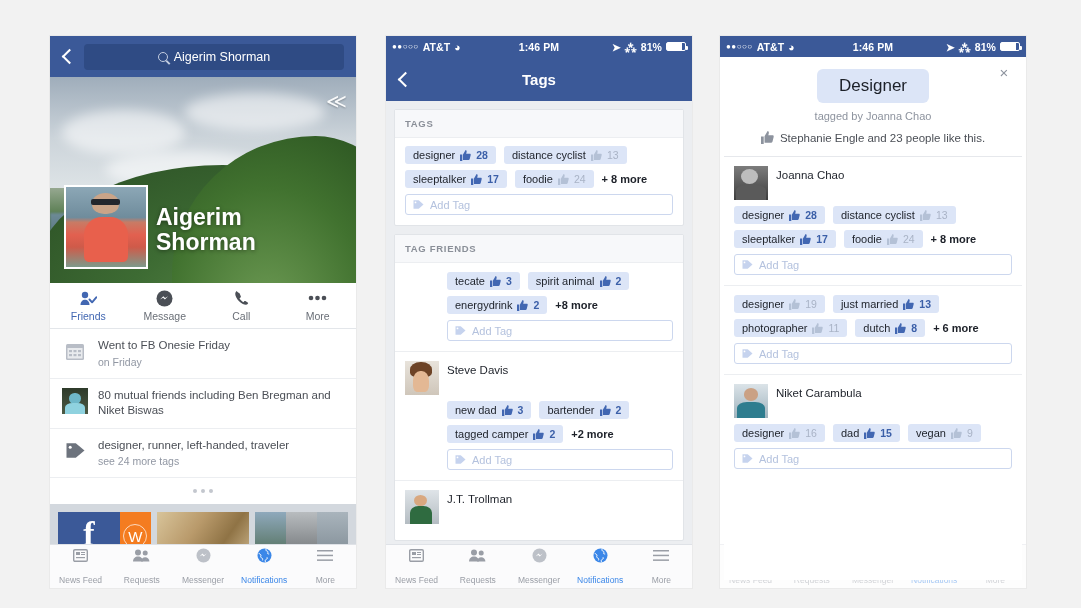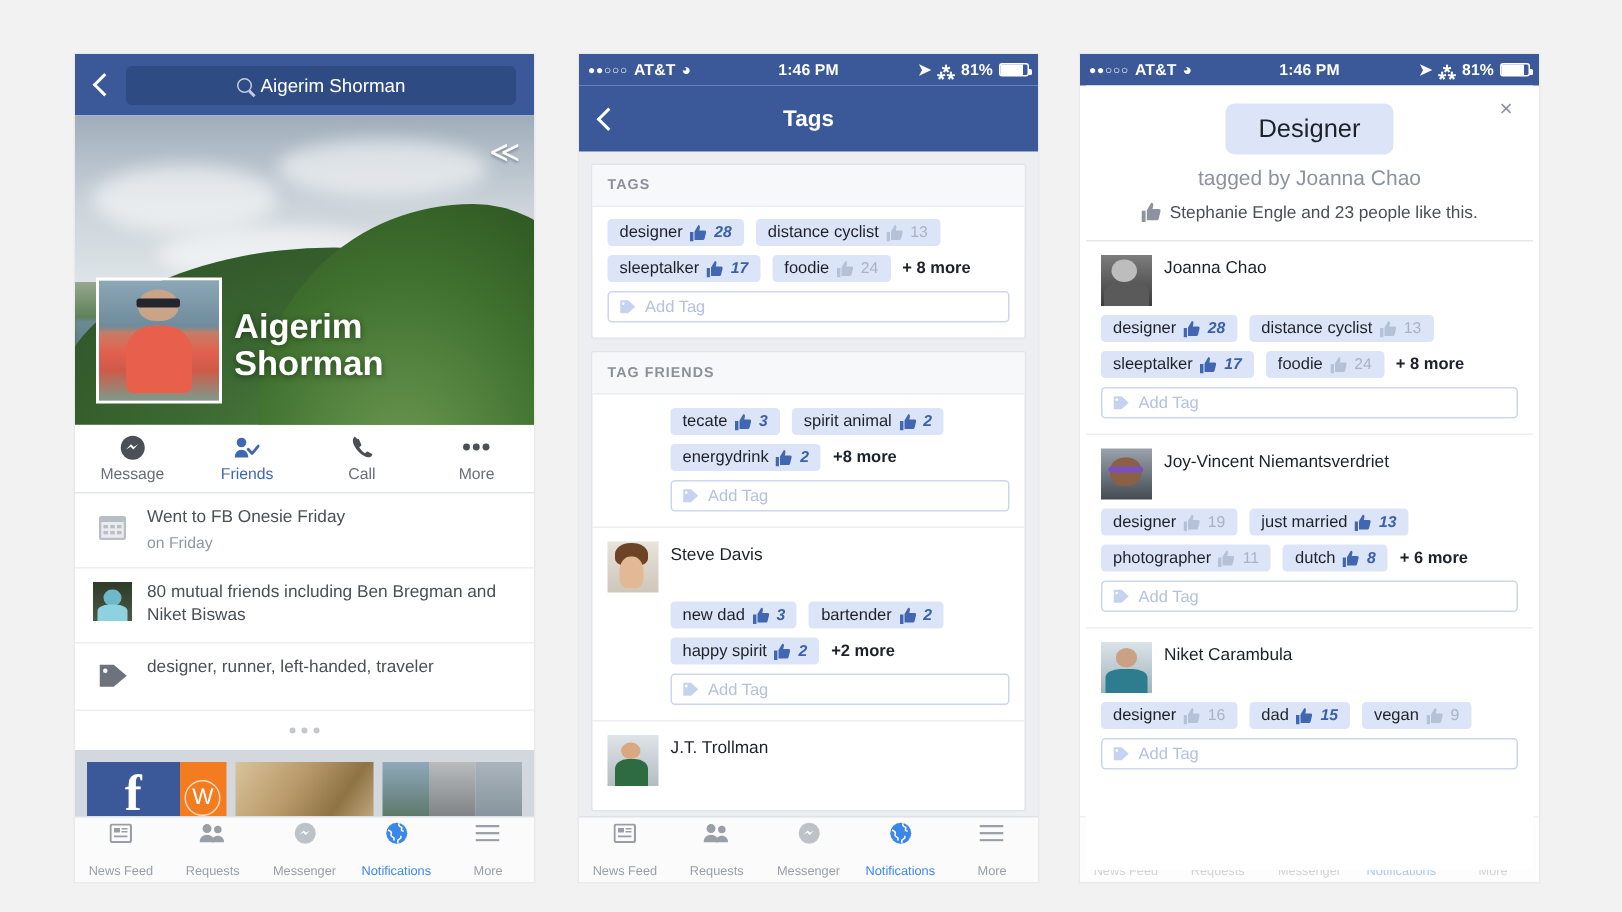--- a/index.html
+++ b/index.html
@@ -152,21 +152,21 @@
     padding:8px 10px; border-bottom:1px solid #eceef1; background:#f7f8fa; }
   .card-body { padding:8px 10px 10px 10px; }
 
   .pillrow { display:flex; flex-wrap:wrap; align-items:center; gap:6px 8px; margin-bottom:6px; }
   .pill {
     background:#dce5f7; border-radius:3px; padding:3px 8px;
     display:inline-flex; align-items:center; gap:5px;
     font-size:11px; color:#1d2129; cursor:pointer; white-space:nowrap;
   }
   .pill .cnt { font-size:10.5px; font-weight:bold; }
-  .pill.liked .cnt { color:#3b5fa8;font-style:italic; }
+  .pill.liked .cnt { color:#3b5fa8; }
   .pill.unliked .cnt { color:#a9b3c6; font-weight:normal; }
   .thumbsup { width:11px; height:11px; flex:0 0 auto; }
   .thumbsup svg { display:block; }
   .more-link { font-size:11px; font-weight:bold; color:#1d2129; cursor:pointer; white-space:nowrap; }
 
   .addtag {
     border:1px solid #ccd7ee; border-radius:3px; height:21px;
     display:flex; align-items:center; gap:6px; padding:0 7px;
     font-size:11px; color:#b4c2de; cursor:text; background:#fff;
   }
@@ -201,21 +201,21 @@
   
   .modal-sheet { position:absolute; top:21px; left:0; right:0; bottom:0; background:#fff; }
   .modal-top { padding:12px 12px 12px 12px; border-bottom:1px solid #e6e8ec; position:relative; text-align:center; }
   .close-x { position:absolute; right:10px; top:8px; width:16px; height:16px; cursor:pointer;
     color:#8d939e; font-size:15px; line-height:16px; }
   .tagpill-big {
     display:inline-flex; align-items:center; justify-content:center;
     background:#dce5f7; border-radius:6px; padding:7px 22px;
     font-size:17px; color:#1d2129;
   }
-  .tagged-by { font-size:14px; color:#8d939e; margin-top:7px; }
+  .tagged-by { font-size:11px; color:#8d939e; margin-top:7px; }
   .likes-line { font-size:11.5px; color:#4b4f56; margin-top:9px;
     display:flex; align-items:center; justify-content:center; gap:6px; }
   .modal-list { overflow:hidden; height: calc(552px - 21px - 126px); }
   .faded-tabbar { opacity:.45; }
 </style>
 </head>
 <body>
 
 <div class="stage">
 
@@ -243,38 +243,38 @@
         <span class="pp-shades"></span>
         <span class="pp-body"></span>
       </div>
       <div class="cover-name">
         <div>Aigerim</div>
         <div>Shorman</div>
       </div>
     </div>
 
     <div class="actionrow">
-      <div class="action">
-        <span class="ic">
-          <svg width="17" height="17" viewBox="0 0 17 17">
-              <circle cx="8.5" cy="8.5" r="8" fill="#4b4f56"></circle>
-              <path d="M4 9.6l3.3-3.4 1.8 1.8 3-1.8-3.2 3.4-1.8-1.8z" fill="#fff"></path>
-            </svg>
-        </span>
-        <span class="lbl">Message</span>
-      </div>
       <div class="action active">
         <span class="ic">
           <svg width="17" height="15" viewBox="0 0 17 15">
               <circle cx="5" cy="4" r="3.2" fill="#4267b2"></circle>
               <path d="M0.5 14c0-3.2 2-5.2 4.5-5.2S9.5 10.8 9.5 14z" fill="#4267b2"></path>
               <path d="M9.5 8.5l2.6 2.8 4.2-5" stroke="#4267b2" stroke-width="1.9" fill="none" stroke-linecap="round" stroke-linejoin="round"></path>
             </svg>
         </span>
         <span class="lbl">Friends</span>
+      </div>
+      <div class="action">
+        <span class="ic">
+          <svg width="17" height="17" viewBox="0 0 17 17">
+              <circle cx="8.5" cy="8.5" r="8" fill="#4b4f56"></circle>
+              <path d="M4 9.6l3.3-3.4 1.8 1.8 3-1.8-3.2 3.4-1.8-1.8z" fill="#fff"></path>
+            </svg>
+        </span>
+        <span class="lbl">Message</span>
       </div>
       <div class="action">
         <span class="ic">
           <svg width="15" height="16" viewBox="0 0 15 16">
               <path d="M2.5 1C1 2.4.8 4.4 2.2 7.2c1.5 3 4 5.5 6.6 6.8 2.5 1.2 4.3 1 5.2-.4.3-.5.2-.8-.3-1.1l-2.3-1.4c-.5-.3-.8-.2-1.2.2l-.8.9c-1.3-.6-3.1-2.4-3.9-4l1-.8c.4-.3.5-.7.3-1.2L5.5 3.3c-.3-.6-.6-.7-1.1-.5z" fill="#4b4f56"></path>
             </svg>
         </span>
         <span class="lbl">Call</span>
       </div>
       <div class="action">
@@ -319,20 +319,21 @@
 
     <div class="inforow">
       <span class="thumb">
         <svg width="21" height="19" viewBox="0 0 21 19">
             <path d="M1.5 2.2h9.3l8.7 7.3-8.7 7.3H1.5z" fill="#6d737d"></path>
             <circle cx="5.2" cy="6.2" r="1.5" fill="#fff"></circle>
           </svg>
       </span>
       <span class="txt">
         <span>designer, runner, left-handed, traveler</span>
+        <span class="sub" style="display:block">see 24 more tags</span>
       </span>
     </div>
 
     <div class="dots-row">
         <i></i>
         <i></i>
         <i></i>
       </div>
 
     <div class="photostrip">
@@ -555,21 +556,21 @@
                 <span class="thumbsup">
                     <svg viewBox="0 0 11 11">
                       <path d="M0 4.6h2.3V11H0zM3 4.4L5.6 0c.9.2 1.2.9 1 1.9l-.4 1.8h3.5c.9 0 1.2.6 1 1.4l-1 4c-.2.6-.6.9-1.2.9H3z" fill="#4267b2"></path>
                     </svg>
                   </span>
                 <span class="cnt">2</span>
               </span>
             </div>
             <div class="pillrow">
               <span class="pill liked">
-                <span>happy spirit</span>
+                <span>tagged camper</span>
                 <span class="thumbsup">
                     <svg viewBox="0 0 11 11">
                       <path d="M0 4.6h2.3V11H0zM3 4.4L5.6 0c.9.2 1.2.9 1 1.9l-.4 1.8h3.5c.9 0 1.2.6 1 1.4l-1 4c-.2.6-.6.9-1.2.9H3z" fill="#4267b2"></path>
                     </svg>
                   </span>
                 <span class="cnt">2</span>
               </span>
               <span class="more-link">+2 more</span>
             </div>
             <div class="addtag">
@@ -793,24 +794,20 @@
               <span class="tagicon"><svg viewBox="0 0 11 11">
                     <path d="M0.5 1.2h5.2L10.5 5.5 5.7 9.8H0.5z" fill="#c6d3ee"></path>
                     <circle cx="2.5" cy="3.4" r=".9" fill="#fff"></circle>
                   </svg></span>
               <span>Add Tag</span>
             </div>
           </div>
         </div>
 
         <div class="friend">
-          <div class="friend-hd">
-            <span class="avatar av-joy"></span>
-            <span class="friend-name">Joy-Vincent Niemantsverdriet</span>
-          </div>
           <div class="friend-body">
             <div class="pillrow">
               <span class="pill unliked">
                 <span>designer</span>
                 <span class="thumbsup">
                     <svg viewBox="0 0 11 11">
                       <path d="M0 4.6h2.3V11H0zM3 4.4L5.6 0c.9.2 1.2.9 1 1.9l-.4 1.8h3.5c.9 0 1.2.6 1 1.4l-1 4c-.2.6-.6.9-1.2.9H3z" fill="#b4c1d6"></path>
                     </svg>
                   </span>
                 <span class="cnt">19</span>

